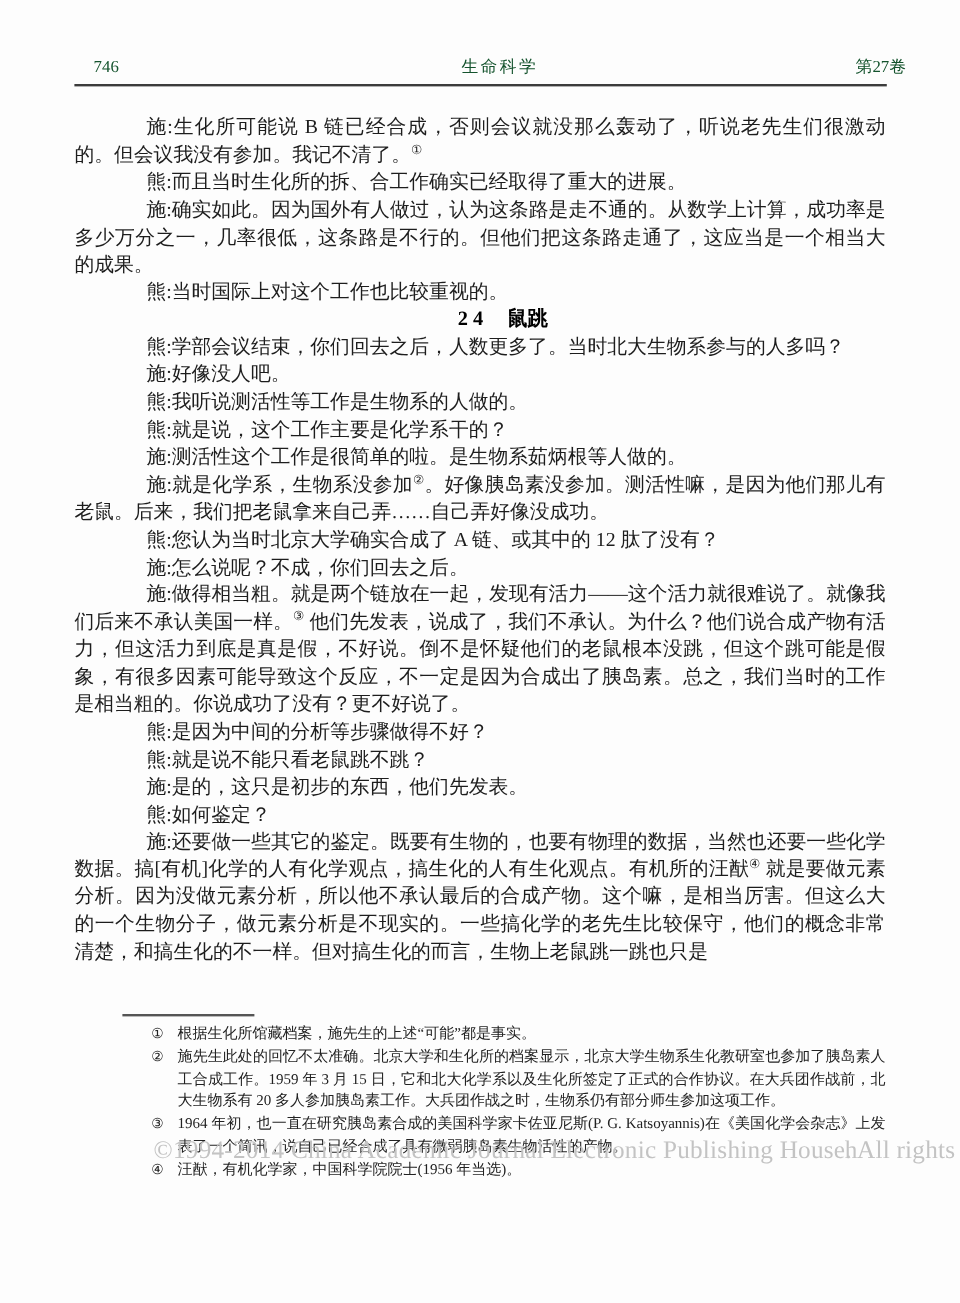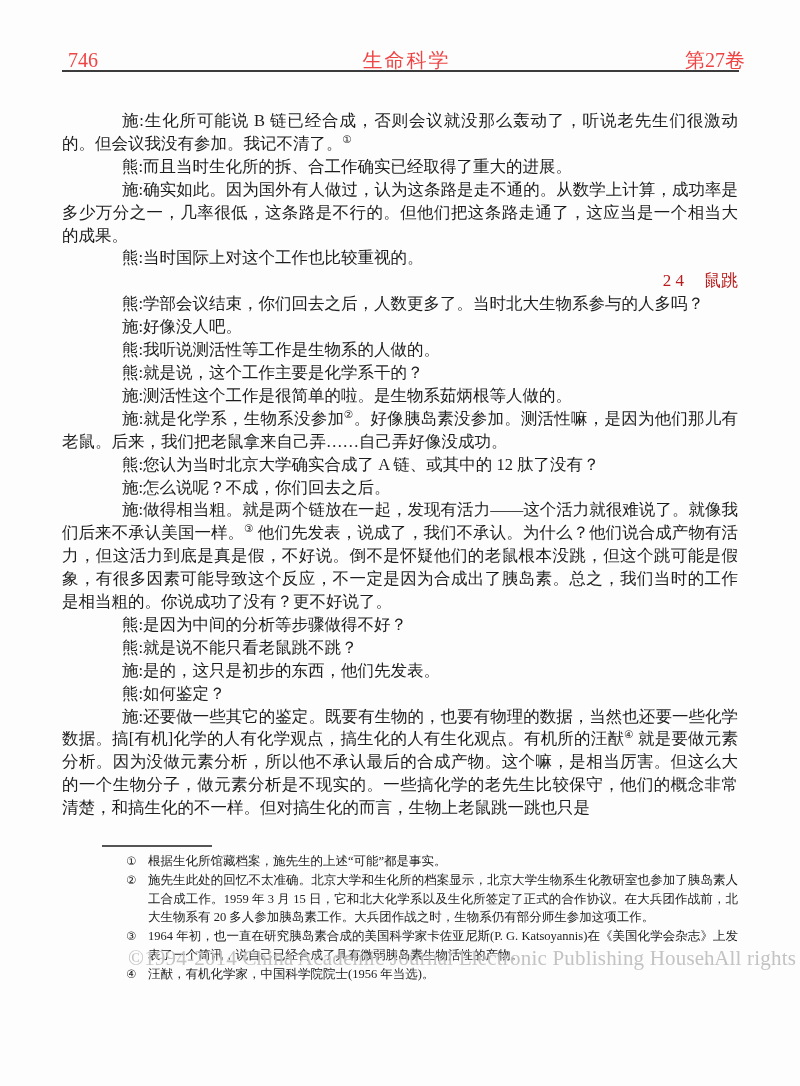--- a/index.html
+++ b/index.html
@@ -6,41 +6,41 @@
   .page{
     position:relative;
     width:800px;height:1086px;
     background:#fdfdfd;
     font-family:"Liberation Serif","DejaVu Serif",serif;
     color:#1d1d1d;
     overflow:hidden;
   }
   
   .header-row{
-    position:absolute;top:47px;left:68px;width:677px;
+    position:absolute;top:47px;left:78px;width:677px;
     display:grid;grid-template-columns:1fr auto 1fr;align-items:baseline;
-    font-size:20px;color:#ef4444;
+    font-size:14px;color:#14532d;
   }
   .hdr-left{justify-self:start;}
   .hdr-center{justify-self:center;letter-spacing:2px;font-family:Liberation Serif, serif;}
   .hdr-right{justify-self:end;}
   .header-rule{
     position:absolute;top:70px;left:62px;width:677px;
     border-top:2px solid #3c3c3c;
   }
   
   .article{
-    position:absolute;top:110px;left:62px;width:676px;
+    position:absolute;top:95px;left:62px;width:676px;
     font-size:16.5px;line-height:22.9px;
     text-align:justify;
   }
   .para{margin:0;text-indent:60px;}
   .sec-heading{
-    margin:0;font-size:17px;font-weight:normal;line-height:22.9px;
-    padding-left:38px;text-align:right;color:#b91c1c;
+    margin:0;font-size:17px;font-weight:bold;line-height:22.9px;
+    padding-left:38px;text-align:center;color:#000000;
   }
   .h-title{margin-left:20px;}
   .fn-ref{
     font-size:10.5px;line-height:0;vertical-align:6px;
     font-family:"DejaVu Sans","Liberation Sans",sans-serif;
   }
   
   .fn-sep{
     position:absolute;top:845px;left:102px;width:110px;
     border-top:2px solid #555;

